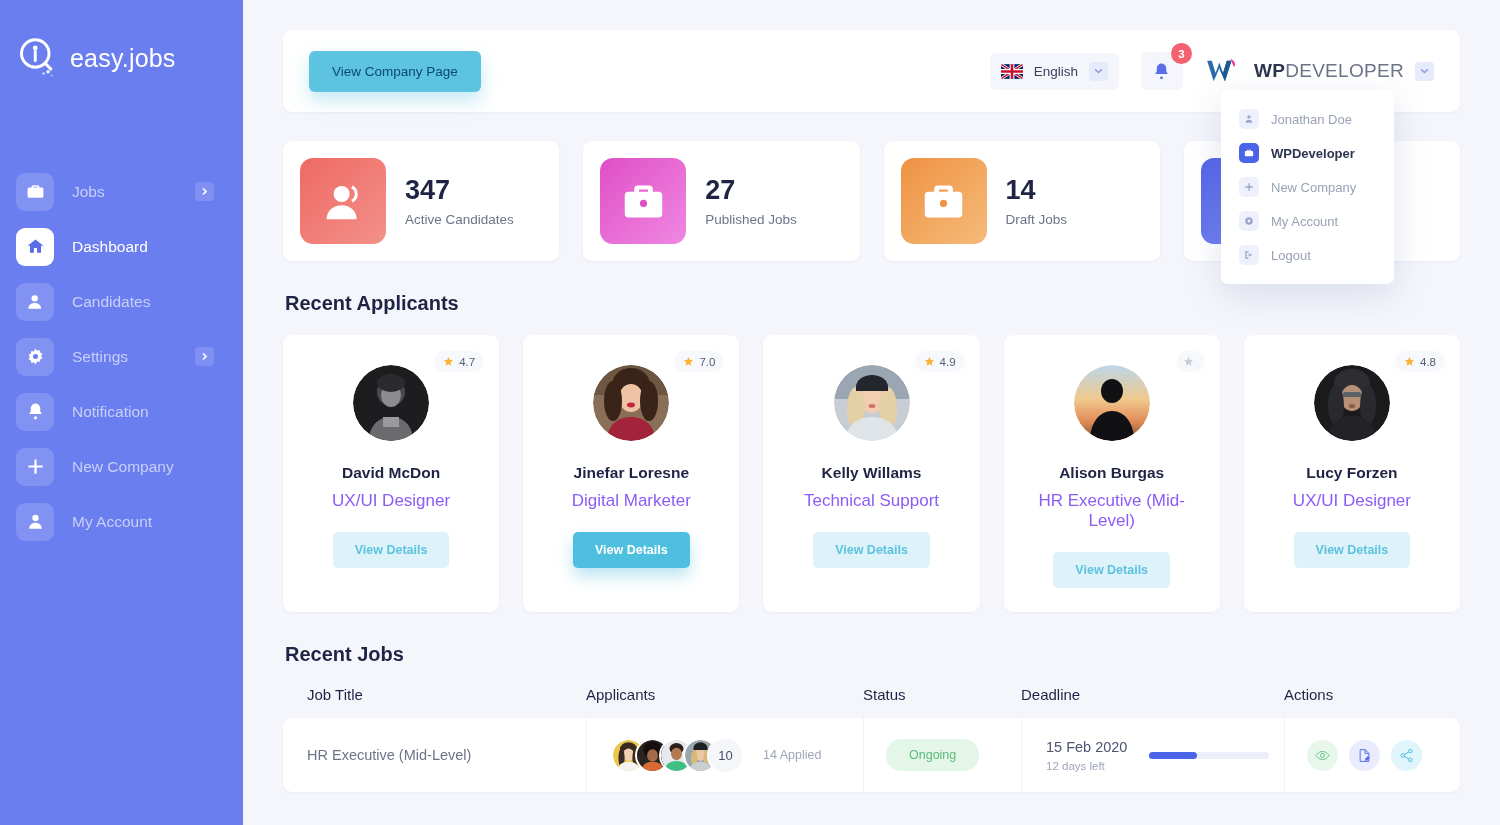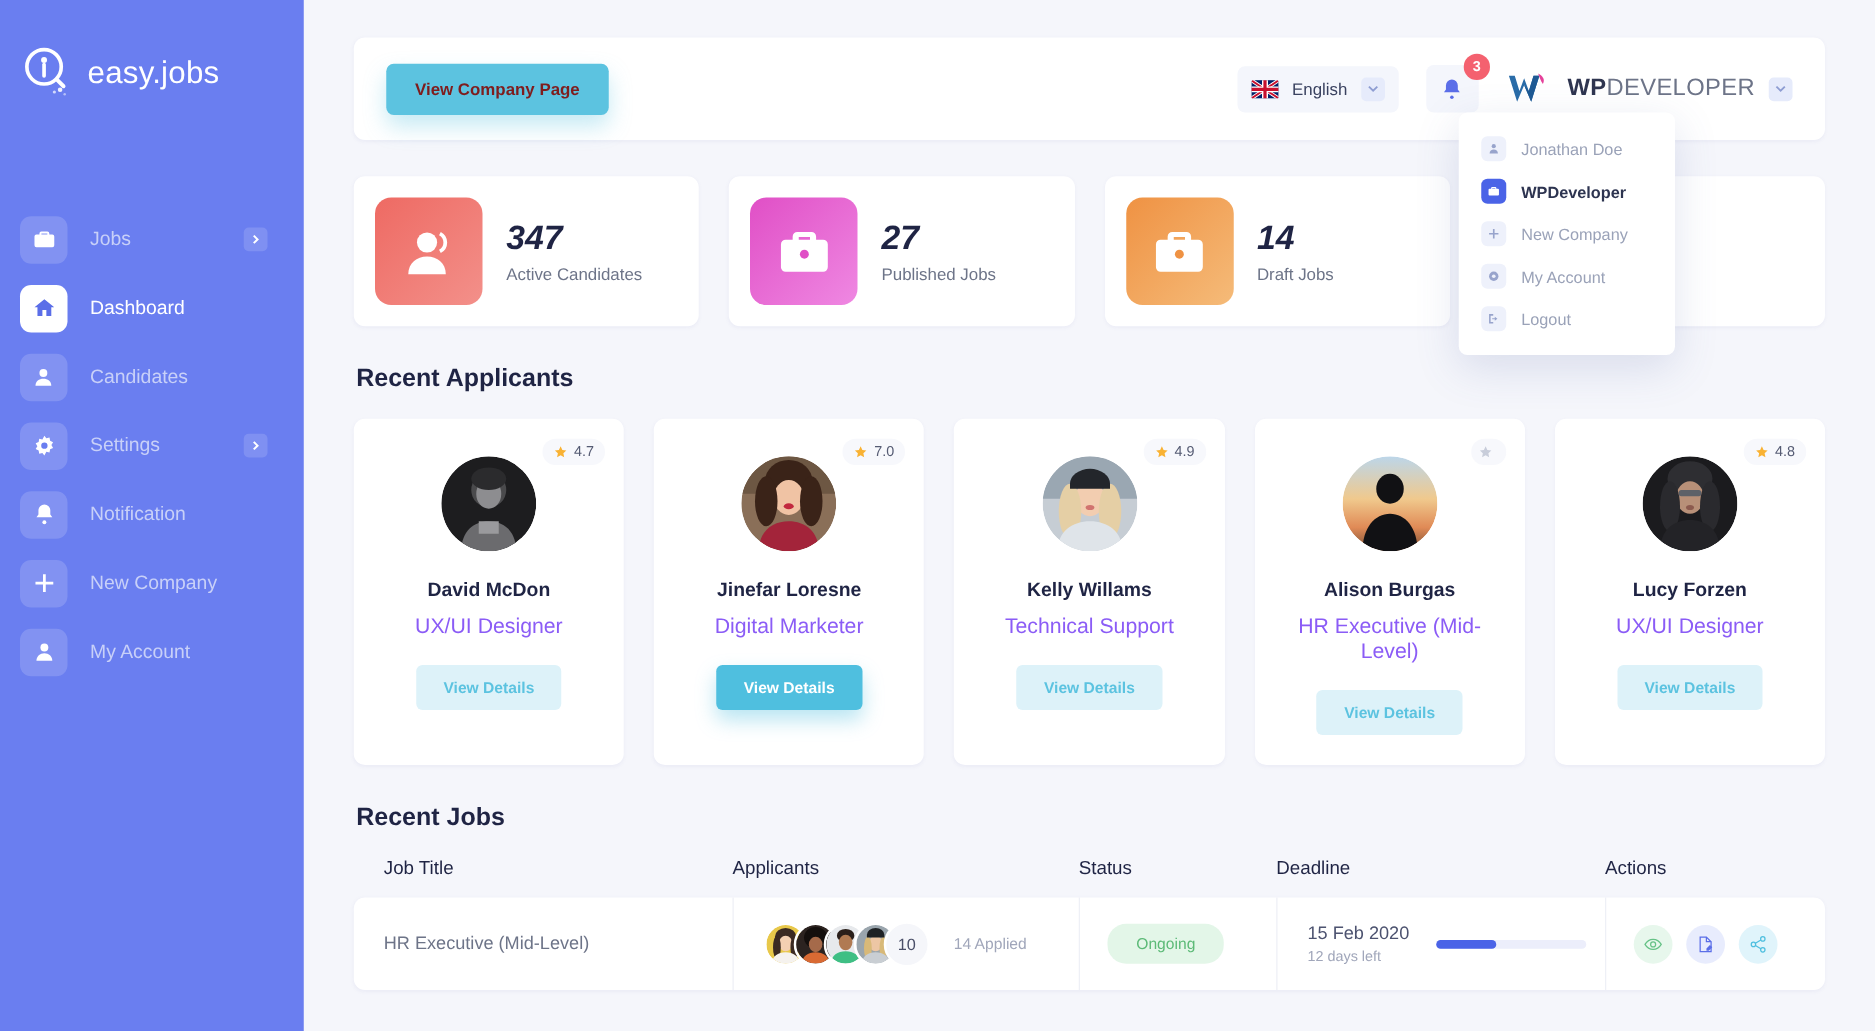--- a/index.html
+++ b/index.html
@@ -47,22 +47,22 @@
 
   
   .main { flex: 1; height: 825px; padding: 30px 40px 0 40px; position: relative; }
 
   .topbar {
     height: 82px; background: #ffffff; border-radius: 9px;
     display: flex; align-items: center; padding: 0 26px;
     box-shadow: 0 1px 3px rgba(110,120,180,.07);
   }
   .btn-company {
-    background: #5cc3e0; color: #7f1d1d; border: none;
-    font-family: inherit; font-size: 13.5px; font-weight: 700;
+    background: #5cc3e0; color: #0c4a6e; border: none;
+    font-family: inherit; font-size: 13.5px; font-weight: 400;
     padding: 13px 23px; border-radius: 6px; cursor: pointer;
     box-shadow: 0 9px 18px rgba(92,195,224,.35);
   }
   .top-right { margin-left: auto; display: flex; align-items: center; gap: 22px; }
 
   .lang-select {
     display: flex; align-items: center; gap: 11px;
     background: #f4f6fc; border-radius: 6px; padding: 9px 11px; cursor: pointer;
   }
   .flag { width: 22px; height: 15px; border-radius: 2px; overflow: hidden; flex: 0 0 22px; }
@@ -82,21 +82,21 @@
   }
 
   .account { display: flex; align-items: center; gap: 11px; cursor: pointer; position: relative; }
   .wp-logo { width: 38px; height: 30px; position: relative; }
   .wp-text { font-size: 19px; letter-spacing: .3px; }
   .wp-text b { color: #2f3550; font-weight: 700; }
   .wp-text span { color: #6d7488; font-weight: 400; }
 
   
   .dropdown {
-    position: absolute; left: 924px; top: 90px; width: 173px;
+    position: absolute; left: 978px; top: 90px; width: 173px;
     background: #ffffff; border-radius: 7px;
     box-shadow: 0 10px 34px rgba(80,95,160,.17);
     padding: 12px 0; z-index: 50;
   }
   .dd-item { display: flex; align-items: center; gap: 12px; padding: 7px 18px; cursor: pointer; }
   .dd-icon { width: 20px; height: 20px; border-radius: 5px; background: #eef1fb;
              display: flex; align-items: center; justify-content: center; flex: 0 0 20px; }
   .dd-icon svg { width: 10px; height: 10px; fill: #98a4cc; }
   .dd-label { font-size: 13px; color: #9aa2b8; }
   .dd-item.active .dd-icon { background: #4a63e7; }
@@ -108,21 +108,21 @@
   .stat-card {
     flex: 1; height: 120px; background: #ffffff; border-radius: 9px;
     display: flex; align-items: center; padding-left: 17px; gap: 19px;
     box-shadow: 0 1px 3px rgba(110,120,180,.07);
   }
   .stat-icon {
     width: 86px; height: 86px; border-radius: 13px;
     display: flex; align-items: center; justify-content: center; flex: 0 0 86px;
   }
   .stat-icon svg { width: 45px; height: 45px; fill: #ffffff; }
-  .stat-num { font-size: 27px; font-weight: 700; color: #1f2444; line-height: 1.15; font-style: italic; }
+  .stat-num { font-size: 27px; font-weight: 700; color: #1f2444; line-height: 1.15; }
   .stat-lbl { font-size: 13.5px; color: #6d7488; margin-top: 6px; }
 
   
   .sec-title { font-size: 20px; font-weight: 700; color: #1f2444; margin: 31px 0 20px 2px; }
 
   
   .applicants { display: flex; gap: 24px; }
   .app-card {
     flex: 1; background: #ffffff; border-radius: 9px; padding: 18px 12px 24px;
     position: relative; text-align: center;

